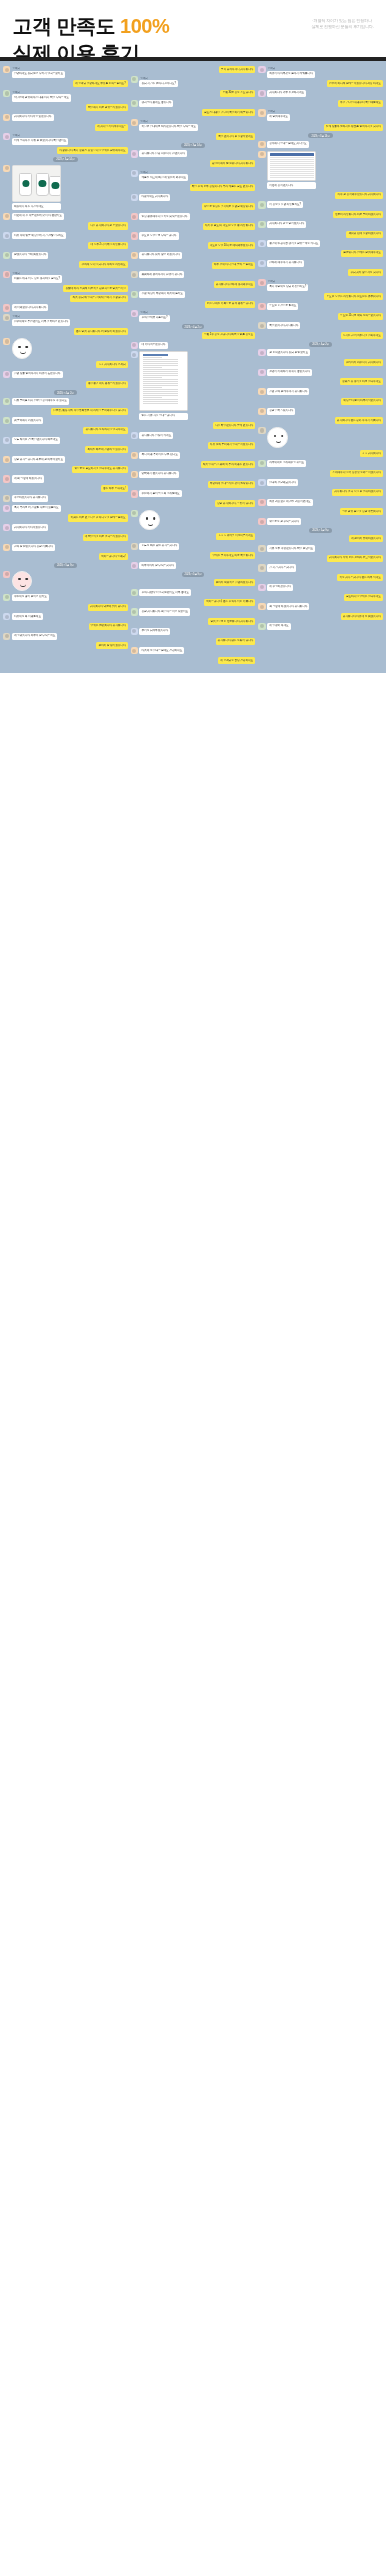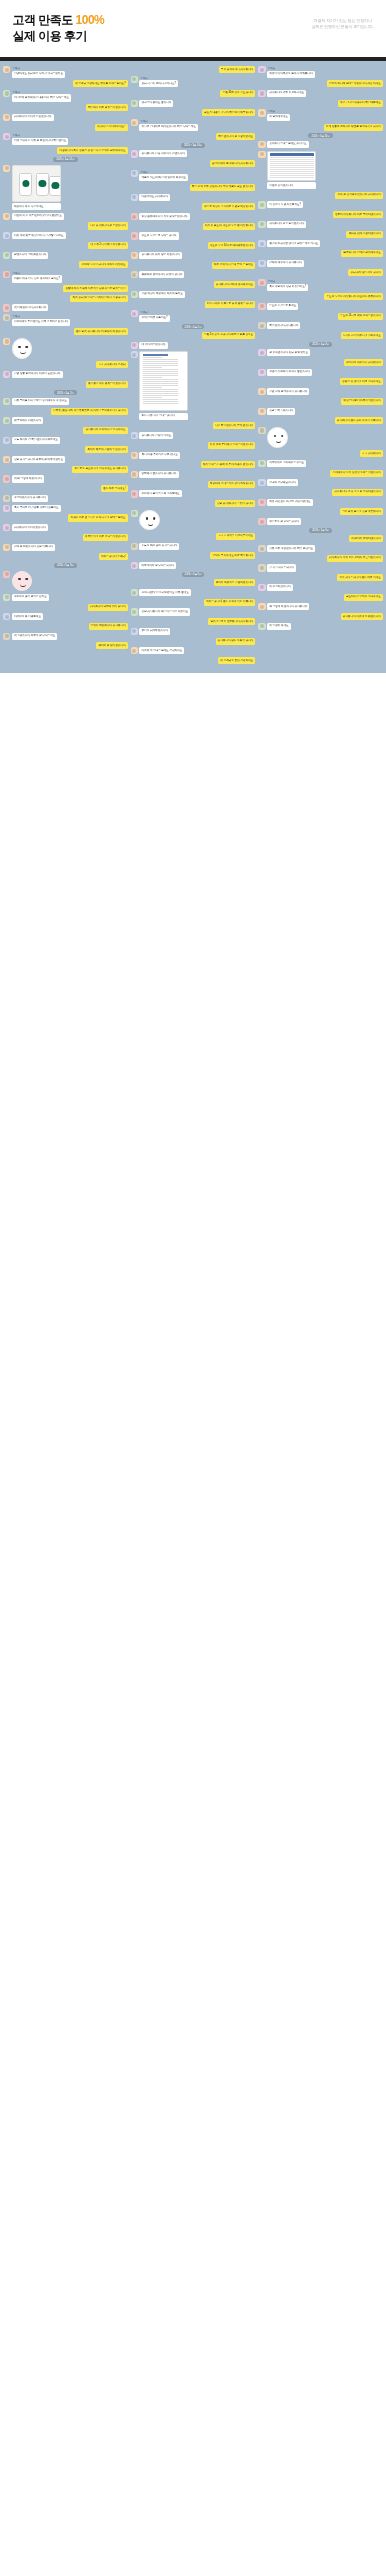--- a/index.html
+++ b/index.html
@@ -17,21 +17,21 @@
   }
 
   
   .header {
     position: relative;
     height: 61px;
     background: #ffffff;
     padding: 13.4px 12.4px 0 12.4px;
   }
   .header-title {
-    font-size: 12px;
+    font-size: 20px;
     font-weight: bold;
     color: #111111;
     line-height: 1.32;
     letter-spacing: -0.5px;
   }
   .header-title .hl { color: #f2a01e; }
   .header-note {
     position: absolute;
     right: 12.4px;
     top: 17.5px;

